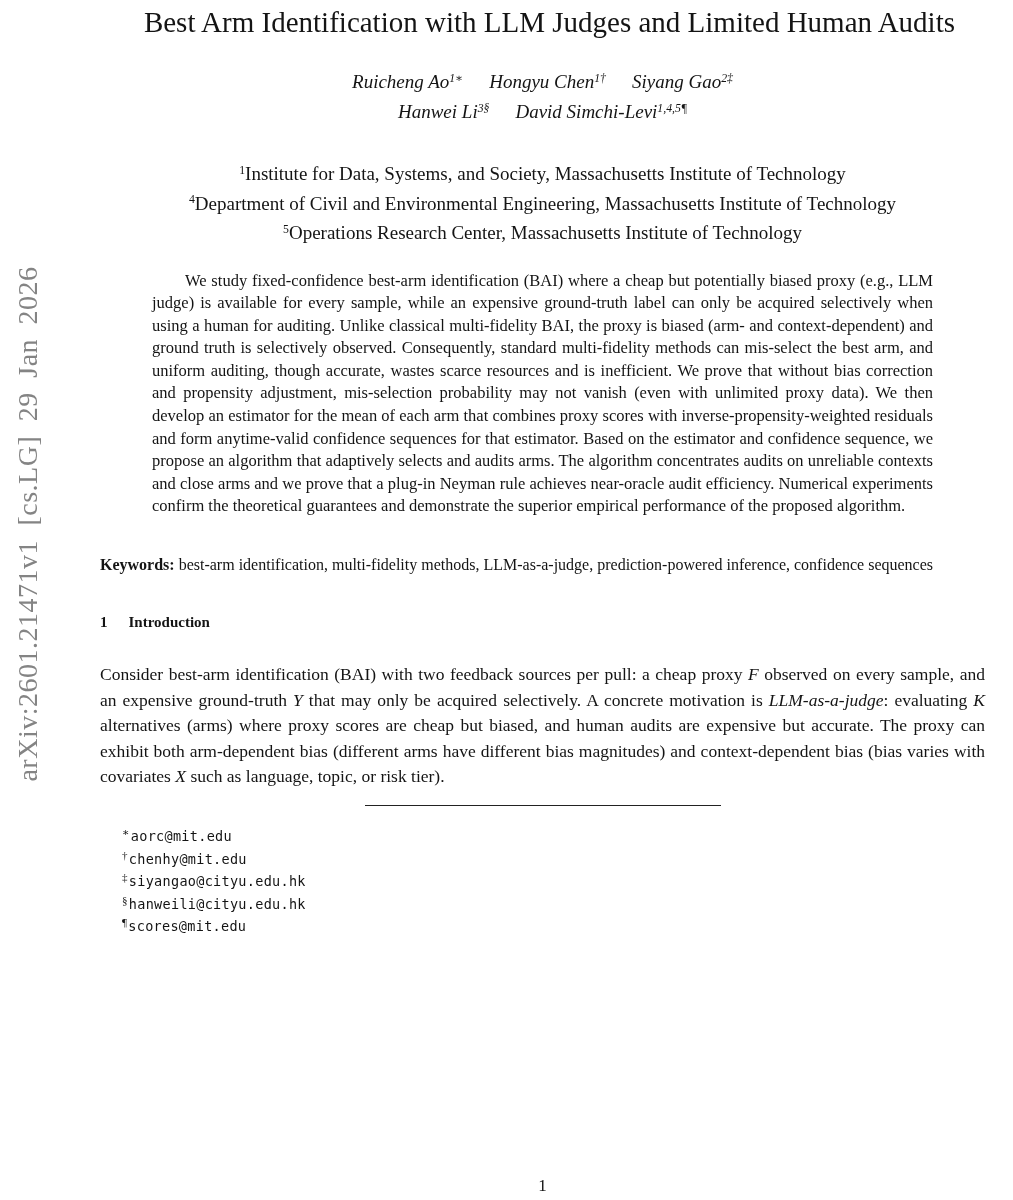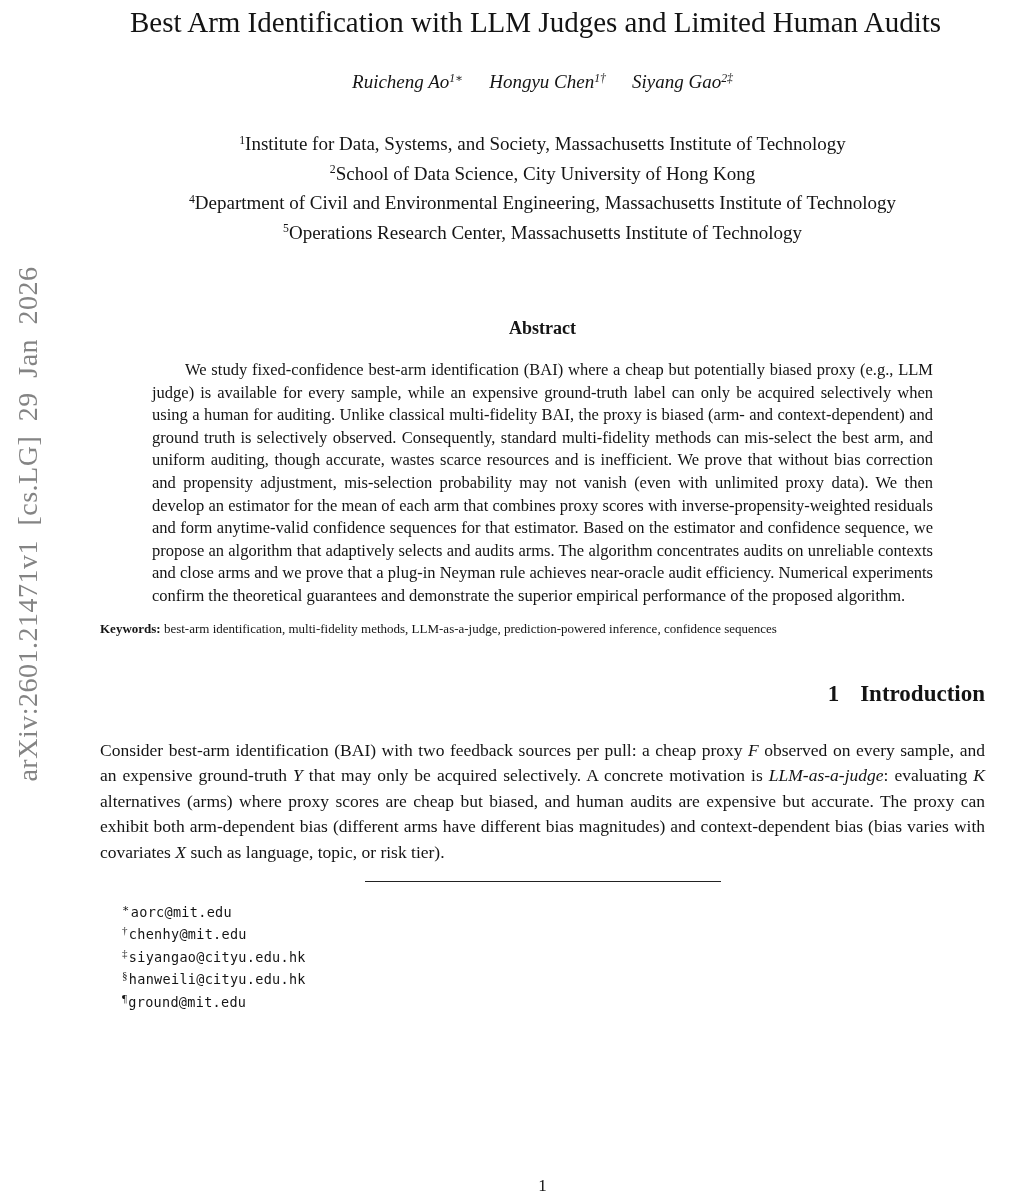--- a/index.html
+++ b/index.html
@@ -16,42 +16,42 @@
     position:absolute; top:524px; left:28px;
     transform:translate(-50%,-50%) rotate(-90deg);
     white-space:nowrap;
     font-size:28px; color:#848484;
     letter-spacing:0.5px; word-spacing:7px;
   }
 
   .content { position:absolute; left:100px; top:0; width:885px; }
 
   .title {
-    margin:2px 30px 16px; text-align:left;
+    margin:2px 30px 16px; text-align:right;
     font-size:29px; line-height:40px; font-weight:normal;
   }
 
   .authors { margin-top:26px; text-align:center; font-size:19px; line-height:27px; }
   .author { margin:0 13px; white-space:nowrap;font-style:italic; }
   .authors sup, .affiliations sup {
     font-size:62%; vertical-align:baseline; position:relative; top:-0.55em;
   }
 
   .affiliations { margin-top:33px; text-align:center; font-size:19px; line-height:26.5px; }
 
   .abstract-heading { margin-top:69px; text-align:center; font-weight:bold; font-size:18px; }
   .abstract-body {
     margin:20px 52px 0; text-align:justify;
     font-size:16.5px; line-height:22.6px; text-indent:33px;
   }
 
-  .keywords { margin-top:6px; text-align:justify; font-size:13px; line-height:30px; }
+  .keywords { margin-top:35px; text-align:justify; font-size:16px; line-height:24px; }
   .keywords b { font-weight:bold; }
 
-  .section-heading { margin-top:37px; font-size:23px; font-weight:bold;text-align:right; }
+  .section-heading { margin-top:37px; font-size:15px; font-weight:bold; }
   .section-number { display:inline-block; margin-right:21px; }
 
   .intro { margin-top:31px; text-align:justify; font-size:17.5px; line-height:25.6px; }
   .intro .var { font-style:italic; }
 
   .footnote-rule { margin-top:15px; width:356px; border:0; border-top:1.4px solid #222; }
   .footnotes { margin-top:20px; }
   .footnote {
     padding-left:22px; font-size:13.5px; line-height:21.6px;
     font-family:"DejaVu Sans Mono","Liberation Mono",monospace;
@@ -71,49 +71,48 @@
 <div class="page">
 
   <div class="arxiv-watermark">arXiv:2601.21471v1 [cs.LG] 29 Jan 2026</div>
 
   <div class="content">
 
     <h1 class="title">Best Arm Identification with LLM Judges and Limited Human Audits</h1>
 
     <div class="authors" id="authors">
         <div><span class="author">Ruicheng Ao<sup>1∗</sup></span><span class="author">Hongyu Chen<sup>1†</sup></span><span class="author">Siyang Gao<sup>2‡</sup></span></div>
+        <div><span class="author">Hanwei Li<sup>3§</sup></span><span class="author">David Simchi-Levi<sup>1,4,5¶</sup></span></div>
       </div>
 
     <div class="affiliations" id="affiliations">
         <div><sup>1</sup>Institute for Data, Systems, and Society, Massachusetts Institute of Technology</div>
-        <div><sup>2</sup>School of Data Science, City University of Hong Kong</div>
         <div><sup>4</sup>Department of Civil and Environmental Engineering, Massachusetts Institute of Technology</div>
         <div><sup>5</sup>Operations Research Center, Massachusetts Institute of Technology</div>
       </div>
 
-    <div class="abstract-heading">Abstract</div>
 
     <div class="abstract-body">We study fixed-confidence best-arm identification (BAI) where a cheap but potentially biased proxy (e.g., LLM judge) is available for every sample, while an expensive ground-truth label can only be acquired selectively when using a human for auditing. Unlike classical multi-fidelity BAI, the proxy is biased (arm- and context-dependent) and ground truth is selectively observed. Consequently, standard multi-fidelity methods can mis-select the best arm, and uniform auditing, though accurate, wastes scarce resources and is inefficient. We prove that without bias correction and propensity adjustment, mis-selection probability may not vanish (even with unlimited proxy data). We then develop an estimator for the mean of each arm that combines proxy scores with inverse-propensity-weighted residuals and form anytime-valid confidence sequences for that estimator. Based on the estimator and confidence sequence, we propose an algorithm that adaptively selects and audits arms. The algorithm concentrates audits on unreliable contexts and close arms and we prove that a plug-in Neyman rule achieves near-oracle audit efficiency. Numerical experiments confirm the theoretical guarantees and demonstrate the superior empirical performance of the proposed algorithm.</div>
 
     <div class="keywords">
       <b>Keywords:</b><span> best-arm identification, multi-fidelity methods, LLM-as-a-judge, prediction-powered inference, confidence sequences</span>
     </div>
 
     <div class="section-heading">
       <span class="section-number">1</span><span>Introduction</span>
     </div>
 
     <div class="intro" id="intro-para"><span>Consider best-arm identification (BAI) with two feedback sources per pull: a cheap proxy </span><span class="var">F</span><span> observed on every sample, and an expensive ground-truth </span><span class="var">Y</span><span> that may only be acquired selectively. A concrete motivation is </span><span class="var">LLM-as-a-judge</span><span>: evaluating </span><span class="var">K</span><span> alternatives (arms) where proxy scores are cheap but biased, and human audits are expensive but accurate. The proxy can exhibit both arm-dependent bias (different arms have different bias magnitudes) and context-dependent bias (bias varies with covariates </span><span class="var">X</span><span> such as language, topic, or risk tier).</span></div>
 
     <hr class="footnote-rule">
 
     <div class="footnotes" id="footnotes">
         <div class="footnote"><span class="fn-marker">∗</span><span>aorc@mit.edu</span></div>
         <div class="footnote"><span class="fn-marker">†</span><span>chenhy@mit.edu</span></div>
         <div class="footnote"><span class="fn-marker">‡</span><span>siyangao@cityu.edu.hk</span></div>
         <div class="footnote"><span class="fn-marker">§</span><span>hanweili@cityu.edu.hk</span></div>
-        <div class="footnote"><span class="fn-marker">¶</span><span>ground@mit.edu</span></div>
+        <div class="footnote"><span class="fn-marker">¶</span><span>scores@mit.edu</span></div>
       </div>
 
     <div class="page-number">1</div>
 
   </div>
 </div>
 
 </body></html>

